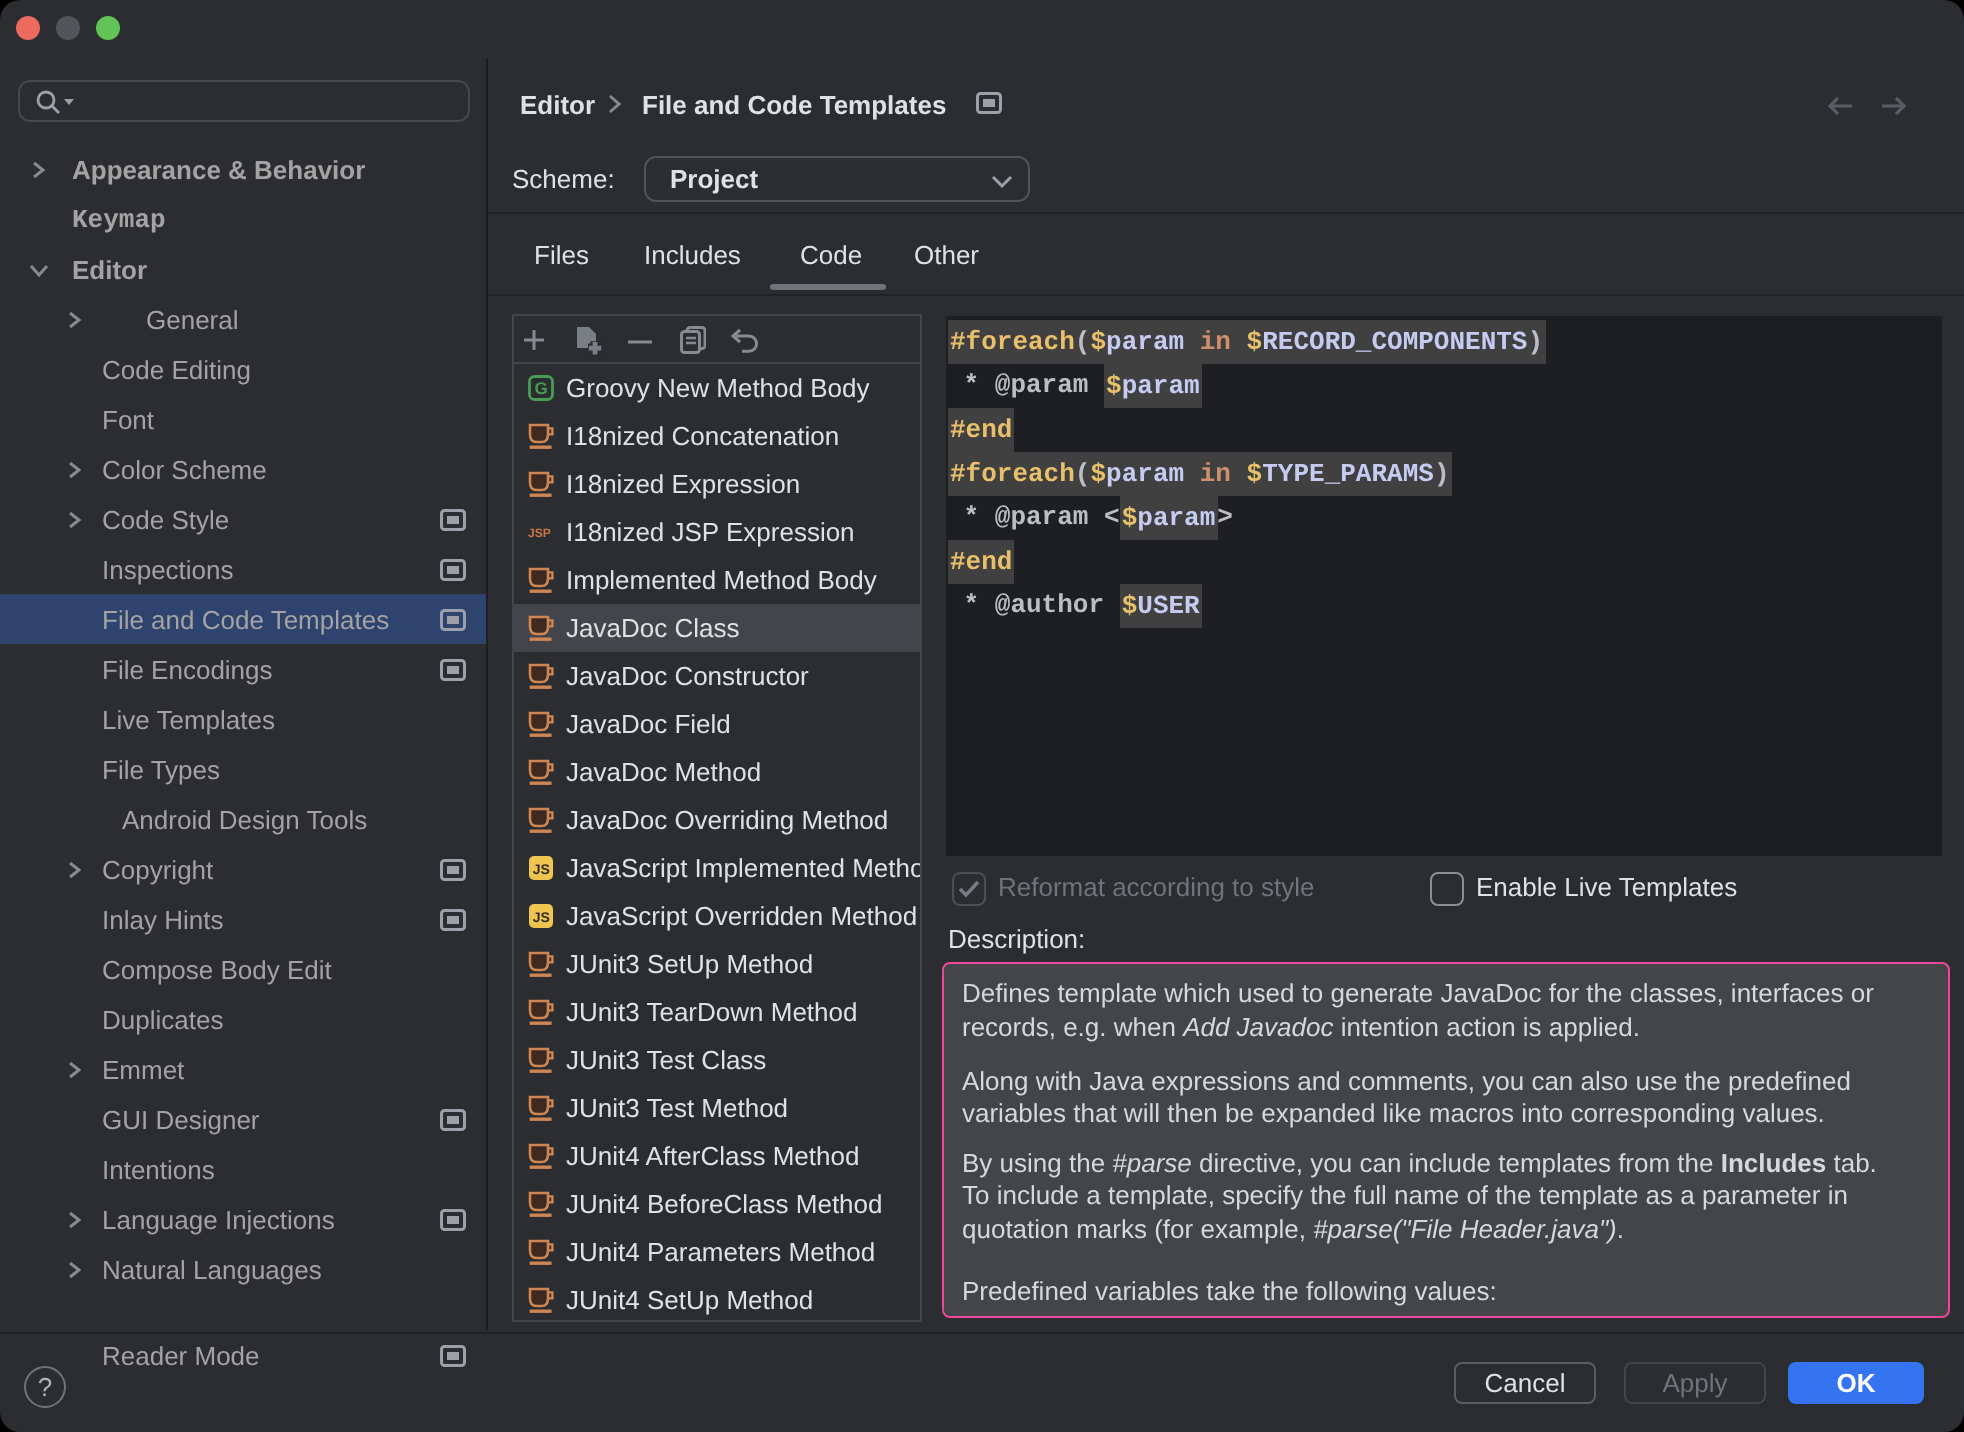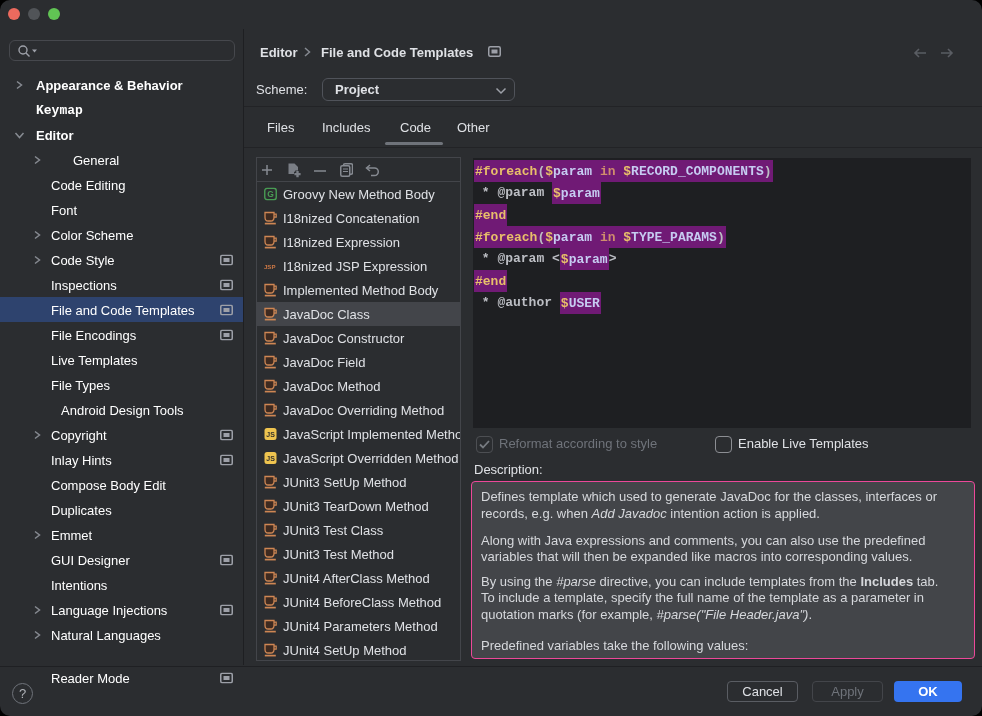--- a/index.html
+++ b/index.html
@@ -8,37 +8,37 @@
 .abs { position:absolute; }
 .txt { position:absolute; color:#DFE1E5; font-size:13px; white-space:nowrap; }
 .b { font-weight:bold; }
 .light { position:absolute; top:8px; width:12px; height:12px; border-radius:50%; }
 .title { position:absolute; top:6px; left:0; width:982px; text-align:center; color:#D5D7DB; font-size:13px; font-weight:bold; }
 
 .search { position:absolute; left:9px; top:40px; width:226px; height:21px; border:1px solid #46484D; border-radius:6px; }
 .sep-v { position:absolute; left:243px; top:29px; width:1px; height:636px; background:#1E1F22; }
 .row { position:absolute; left:0; width:243px; height:25px; }
 .row.sel { background:#2E436E; }
-.rowtxt { position:absolute; top:50%; transform:translateY(-50%); color:#ffffff; font-size:13px; white-space:nowrap; }
+.rowtxt { position:absolute; top:50%; transform:translateY(-50%); color:#a3a3a3; font-size:13px; white-space:nowrap; }
 .chev { position:absolute; top:50%; transform:translateY(-50%); }
 .mon { position:absolute; top:50%; transform:translateY(-50%); right:10px; }
 
 .hline { position:absolute; height:1px; background:#222326; }
 .tabu { position:absolute; left:385px; top:142px; width:58px; height:3px; border-radius:2px; background:#6F737A; }
 .combo { position:absolute; left:322px; top:78px; width:193px; height:23px; border:1px solid #50535A; border-radius:6px; background:#2B2D30; }
 
 .panel { position:absolute; left:256px; top:157px; width:205px; height:504px; border:1px solid #43454A; overflow:hidden; }
 .titem { position:absolute; left:0; width:203px; height:24px; }
 .titem.sel { background:#43454A; }
 .ttxt { position:absolute; left:26px; top:50%; transform:translateY(-50%); color:#DFE1E5; font-size:13px; white-space:nowrap; }
 .ticon { position:absolute; left:7px; top:50%; transform:translateY(-50%); width:13px; height:13px; }
 
 .editor { position:absolute; left:473px; top:158px; width:498px; height:270px; background:#1E1F22; overflow:hidden; }
 .cl { position:absolute; left:1px; height:22px; line-height:22px; font-family:"Liberation Mono", monospace; font-size:13px; font-weight:bold; color:#BCBEC4; white-space:pre; }
-.hl { background:#701a75; padding:3.5px 1px; }
+.hl { background:#404040; padding:3.5px 1px; }
 .kw { color:#E8BF6A; }
 .in { color:#CF8E6D; }
 .vr { color:#C6CBF1; }
 
 .cb { position:absolute; width:17px; height:17px; border-radius:4px; }
 
 .desc { position:absolute; left:471px; top:481px; width:504px; height:178px; background:#434549; border:1px solid #ec4899; border-radius:4px; overflow:hidden; }
 .desc p { position:absolute; left:9px; color:#D6D8DC; font-size:13px; line-height:16.5px; white-space:nowrap; }
 
 .btn { position:absolute; top:681px; height:21px; border-radius:4px; font-size:13px; text-align:center; line-height:20px; }

